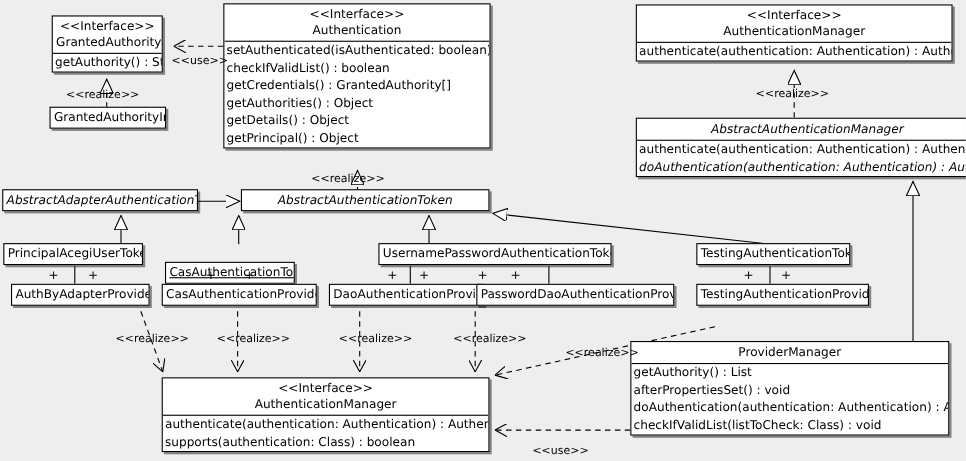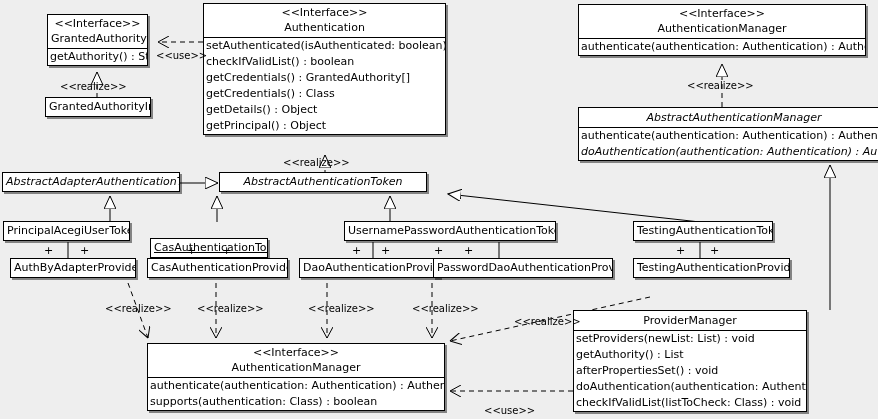--- a/index.html
+++ b/index.html
@@ -205,21 +205,21 @@
 
   <div class="uml-class" style="left:203px; top:3px; width:243px;">
     <div class="hdr">
       <span class="stereo">&lt;&lt;Interface&gt;&gt;</span>
       <span class="cname">Authentication</span>
     </div>
     <div class="compartment">
       <div class="member">setAuthenticated(isAuthenticated: boolean) : void</div>
       <div class="member">checkIfValidList() : boolean</div>
       <div class="member">getCredentials() : GrantedAuthority[]</div>
-      <div class="member">getCredentials() : Class</div>
+      <div class="member">getAuthorities() : Object</div>
       <div class="member">getDetails() : Object</div>
       <div class="member">getPrincipal() : Object</div>
     </div>
   </div>
 
   <div class="uml-class" style="left:578px; top:4px; width:288px;">
     <div class="hdr">
       <span class="stereo">&lt;&lt;Interface&gt;&gt;</span>
       <span class="cname">AuthenticationManager</span>
     </div>
@@ -235,21 +235,21 @@
     <div class="compartment">
       <div class="member">authenticate(authentication: Authentication) : Authentication</div>
       <div class="member abstract">doAuthentication(authentication: Authentication) : Authentication</div>
     </div>
   </div>
 
   <div class="uml-class" style="left:2px; top:172px; width:178px;">
     <div class="simple-name" style="font-style:italic;">AbstractAdapterAuthenticationToken</div>
   </div>
 
-  <div class="uml-class" style="left:219px; top:172px; width:208px;">
+  <div class="uml-class" style="left:219px; top:172px; width:226px;">
     <div class="simple-name" style="font-style:italic;">AbstractAuthenticationToken</div>
   </div>
 
   <div class="uml-class" style="left:3px; top:221px; width:127px;">
     <div class="simple-name">PrincipalAcegiUserToken</div>
   </div>
 
   <div class="uml-class" style="left:150px; top:238px; width:118px;text-decoration:underline;">
     <div class="simple-name">CasAuthenticationToken</div>
   </div>
@@ -286,26 +286,25 @@
     <div class="hdr">
       <span class="stereo">&lt;&lt;Interface&gt;&gt;</span>
       <span class="cname">AuthenticationManager</span>
     </div>
     <div class="compartment">
       <div class="member">authenticate(authentication: Authentication) : Authentication</div>
       <div class="member">supports(authentication: Class) : boolean</div>
     </div>
   </div>
 
-  <div class="uml-class" style="left:573px; top:310px; width:234px;">
+  <div class="uml-class" style="left:573px; top:310px; width:290px;">
     <div class="hdr">
       <span class="cname">ProviderManager</span>
     </div>
     <div class="compartment">
-      <div class="member">setProviders(newList: List) : void</div>
       <div class="member">getAuthority() : List</div>
       <div class="member">afterPropertiesSet() : void</div>
       <div class="member">doAuthentication(authentication: Authentication) : Authentication</div>
       <div class="member">checkIfValidList(listToCheck: Class) : void</div>
     </div>
   </div>
 
   <div class="edge-label" style="left:156px; top:50px;">&lt;&lt;use&gt;&gt;</div>
 
   <div class="edge-label" style="left:60px; top:81px;">&lt;&lt;realize&gt;&gt;</div>

